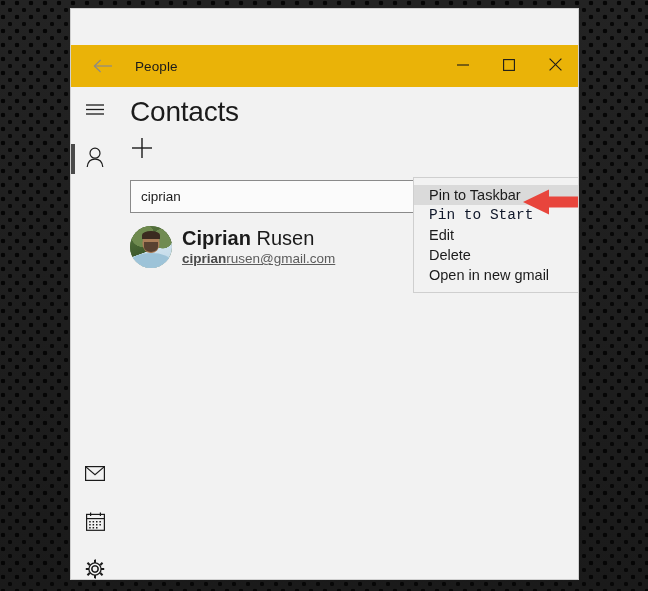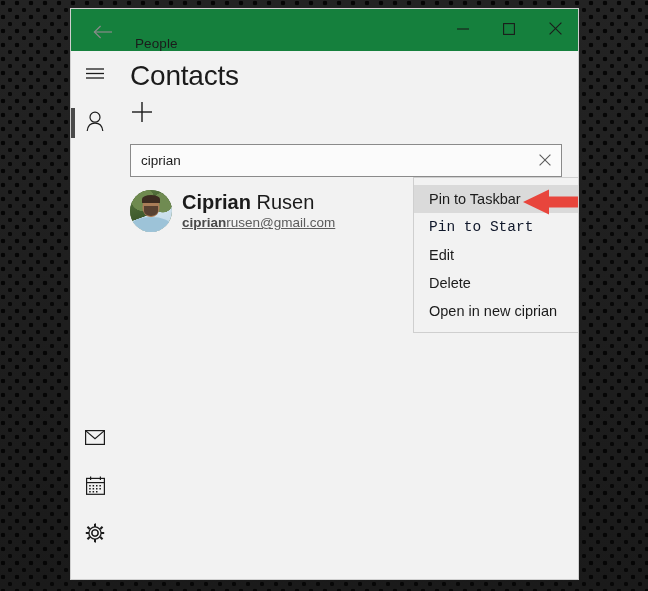--- a/index.html
+++ b/index.html
@@ -36,23 +36,24 @@
     height: 570px;
     background: #f2f2f2;
     box-shadow: 0 0 0 1px #cfcfcf;
     overflow: hidden;
   }
 
   
   #titlebar {
     position: relative;
     height: 42px;
-    background: #15803d;
-    display: flex;
-    align-items: flex-end;
+    background: #eab308;
+    display: flex;
+    align-items: center;
+    margin-top: 36px;
   }
   .back-btn {
     width: 44px;
     height: 38px;
     margin-left: 10px;
     display: flex;
     align-items: center;
     justify-content: center;
     cursor: default;
   }
@@ -269,21 +270,21 @@
     left: 342px;
     top: 168px;
     width: 168px;
     background: #f2f2f2;
     border: 1px solid #cfcfcf;
     padding: 7px 0 7px 0;
     box-sizing: border-box;
     z-index: 40;
   }
   .menu-item {
-    height: 28px;
+    height: 20px;
     display: flex;
     align-items: center;
     padding-left: 15px;
     font-size: 14.5px;
     color: #1b1b1b;
     white-space: nowrap;
     cursor: default;
     box-sizing: border-box;
   }
   .menu-item.highlighted { background: #dadada; }
@@ -475,21 +476,21 @@
       </div>
 
     </div>
   </div>
 
   <div id="context-menu">
     <div class="menu-item highlighted">Pin to Taskbar</div>
     <div class="menu-item disabled">Pin to Start</div>
     <div class="menu-item">Edit</div>
     <div class="menu-item">Delete</div>
-    <div class="menu-item">Open in new ciprian</div>
+    <div class="menu-item">Open in new gmail</div>
   </div>
 
   <div id="annot-arrow">
     <svg width="68" height="26" viewBox="0 0 68 26">
       <path d="M0 13 L26 0.5 L26 7.6 L61 7.6 A5.4 5.4 0 0 1 61 18.4 L26 18.4 L26 25.5 Z" fill="#e8453c"></path>
     </svg>
   </div>
 
 </div>
 

